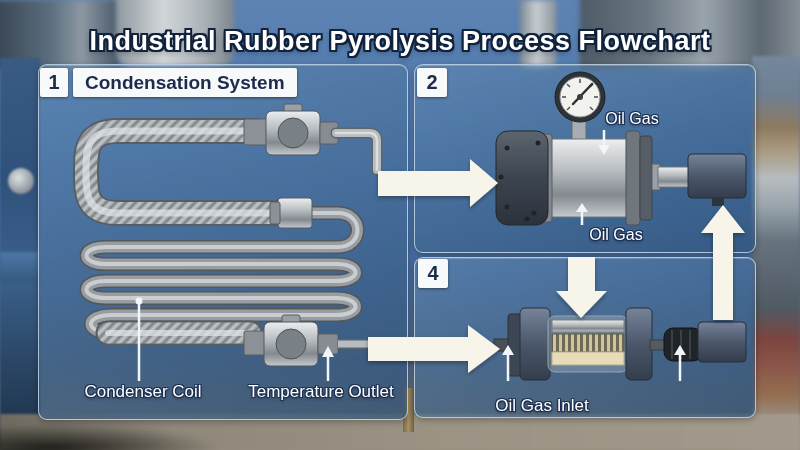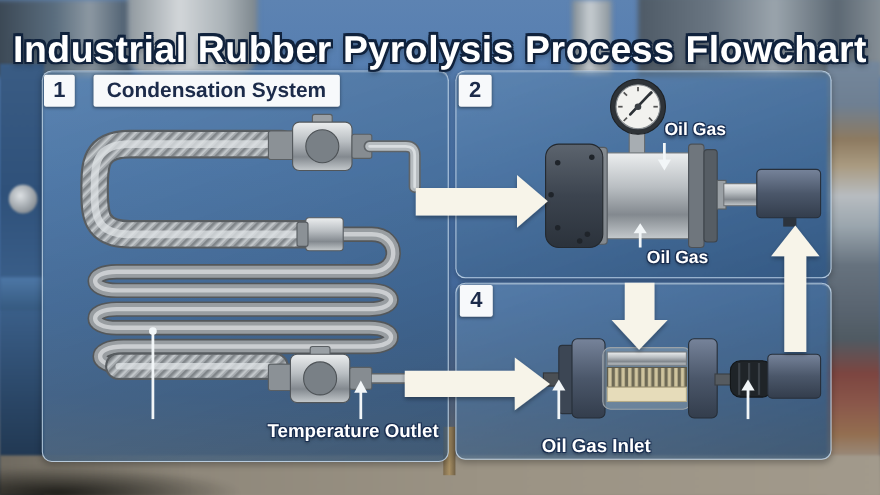--- a/index.html
+++ b/index.html
@@ -33,40 +33,40 @@
     box-shadow:0 2px 6px rgba(0,0,0,.28), inset 0 1px 0 rgba(255,255,255,.22);
   }
   #panel1{left:38px;top:64px;width:370px;height:356px;}
   #panel2{left:414px;top:64px;width:342px;height:189px;}
   #panel4{left:414px;top:257px;width:342px;height:161px;}
   
   #gfx{left:0;top:0;width:800px;height:450px;}
   
   .title{
     left:0;top:26px;width:800px;text-align:center;
-    font-size:34px;font-weight:bold;color:#fff;letter-spacing:.5px;
+    font-size:27px;font-weight:bold;color:#fff;letter-spacing:.5px;
     text-shadow:-2px -2px 0 #10223c,2px -2px 0 #10223c,-2px 2px 0 #10223c,2px 2px 0 #10223c,
                  0 -2px 0 #10223c,0 2px 0 #10223c,-2px 0 0 #10223c,2px 0 0 #10223c,0 3px 6px rgba(0,0,0,.45);
   }
   .numbox{
     width:30px;height:29px;line-height:29px;text-align:center;
     background:#f7f9fb;color:#1c2b4a;font-size:20px;font-weight:bold;
     border-radius:2px;box-shadow:0 1px 3px rgba(0,0,0,.45);
   }
   #num1{left:40px;top:68px;width:28px;}
   #num2{left:417px;top:68px;}
   #num4{left:418px;top:259px;}
   .hdrbox{
     left:73px;top:68px;height:29px;line-height:29px;padding:0 12px;
     background:#f7f9fb;color:#1c2b4a;font-size:19px;font-weight:bold;
-    border-radius:2px;box-shadow:0 1px 3px rgba(0,0,0,.45);white-space:nowrap;margin-left:12px;
+    border-radius:2px;box-shadow:0 1px 3px rgba(0,0,0,.45);white-space:nowrap;
   }
   .lbl{
     transform:translateX(-50%);white-space:nowrap;
-    color:#fff;font-weight:bold;font-size:17px;
+    color:#fff;font-weight:normal;font-size:17px;
     text-shadow:-1px -1px 0 #1a2f52,1px -1px 0 #1a2f52,-1px 1px 0 #1a2f52,1px 1px 0 #1a2f52,0 2px 3px rgba(0,0,0,.5);
   }
   .lbl.small{font-size:16px;}
   #lbl-coil{left:143px;top:382px;}
   #lbl-gauge{left:321px;top:382px;}
   #lbl-gas-top{left:632px;top:110px;}
   #lbl-gas-bottom{left:616px;top:226px;}
   #lbl-inlet{left:501px;top:396px;margin-left:41px;}
   #lbl-outlet{left:684px;top:383px;}
 </style>
@@ -240,18 +240,19 @@
     </g>
   </svg>
 
   <div class="title">Industrial Rubber Pyrolysis Process Flowchart</div>
 
   <div class="numbox" id="num1">1</div>
   <div class="hdrbox">Condensation System</div>
   <div class="numbox" id="num2">2</div>
   <div class="numbox" id="num4">4</div>
 
+  <div class="lbl" id="lbl-coil">Condenser Coil</div>
   <div class="lbl" id="lbl-gauge">Temperature Outlet</div>
   <div class="lbl small" id="lbl-gas-top">Oil Gas</div>
   <div class="lbl small" id="lbl-gas-bottom">Oil Gas</div>
   <div class="lbl" id="lbl-inlet">Oil Gas Inlet</div>
 
 </div>
 
 </body></html>

